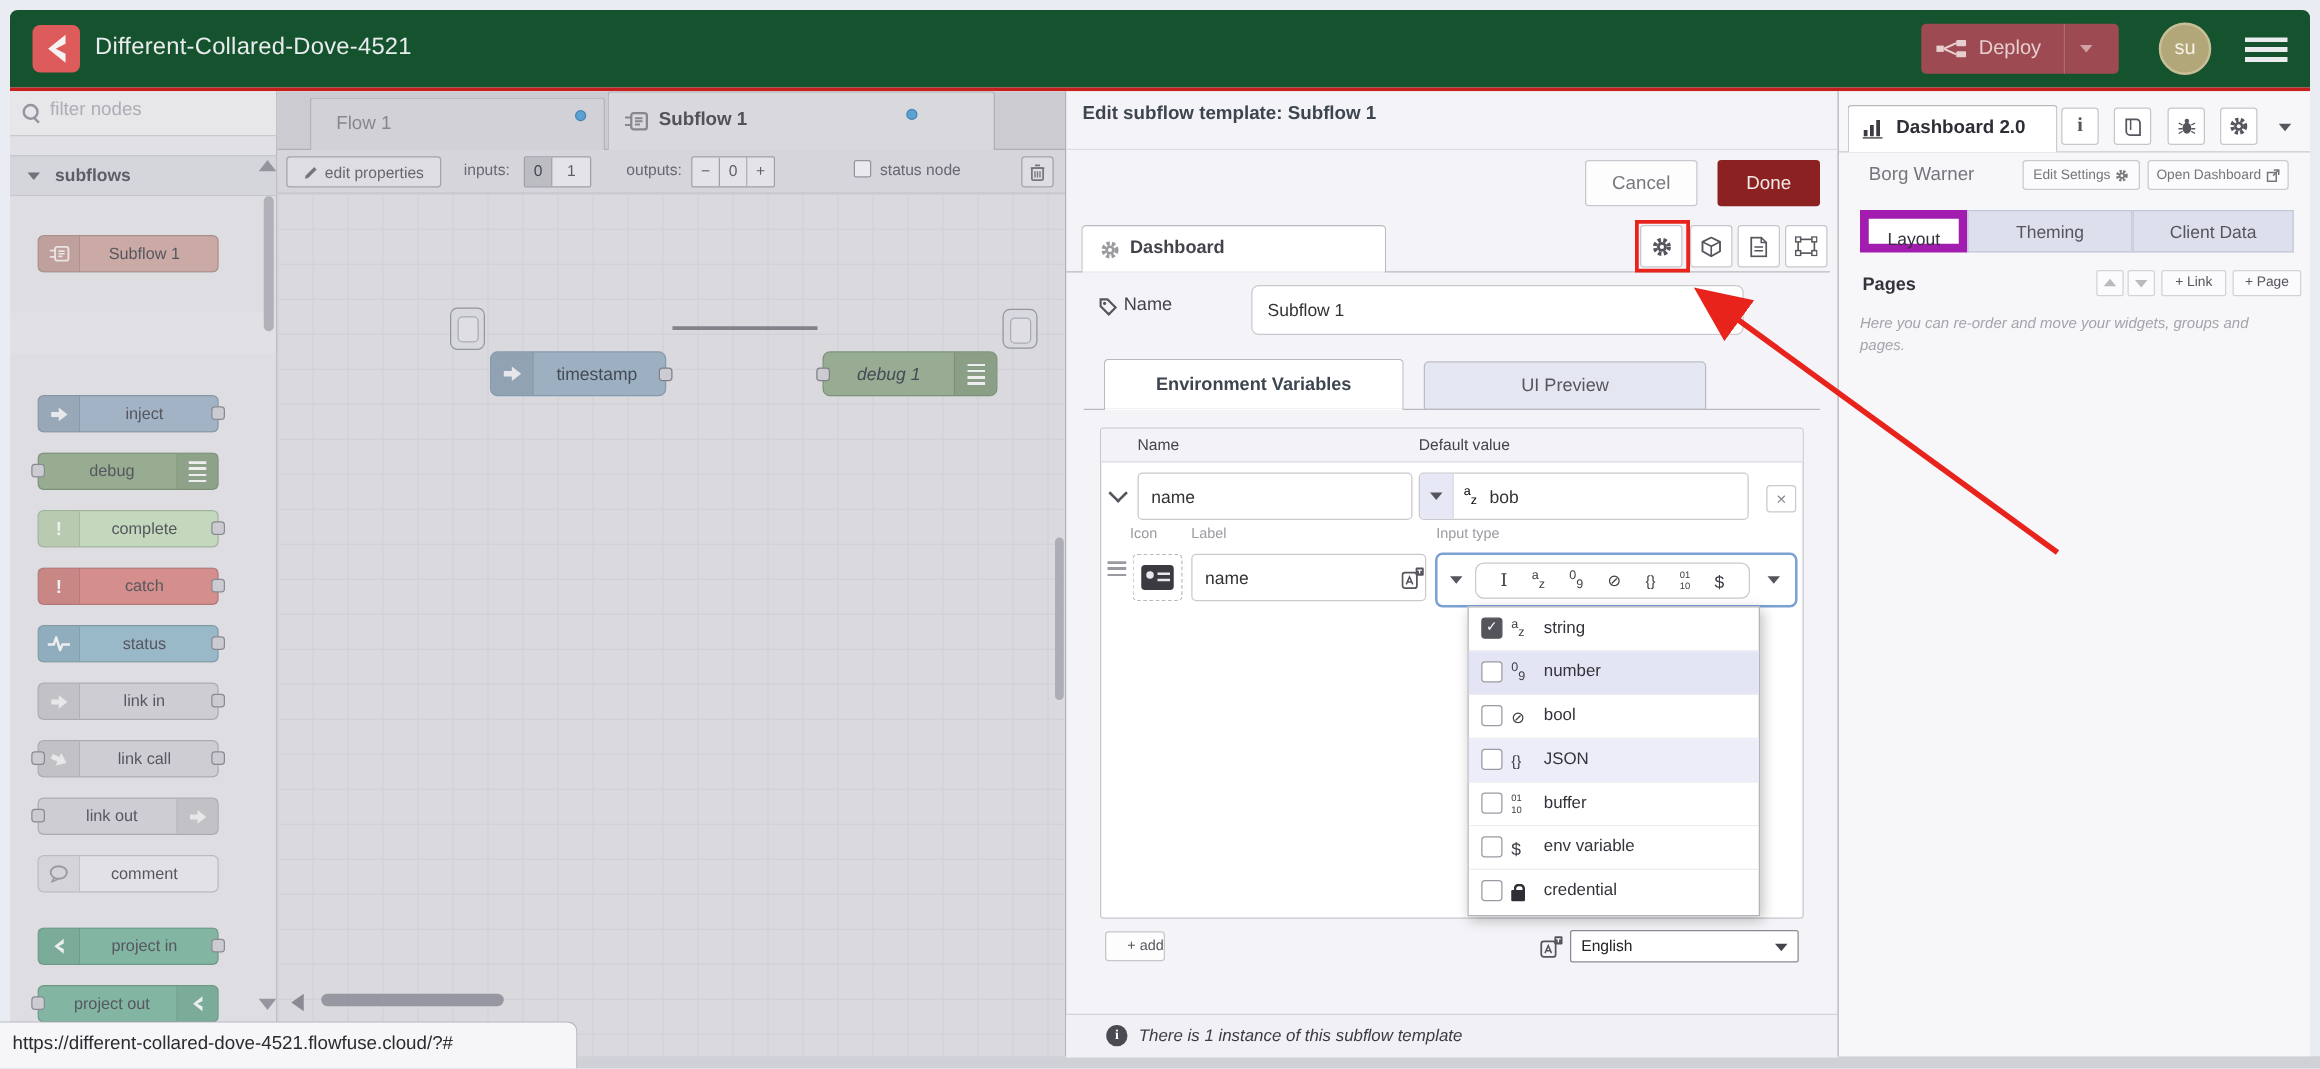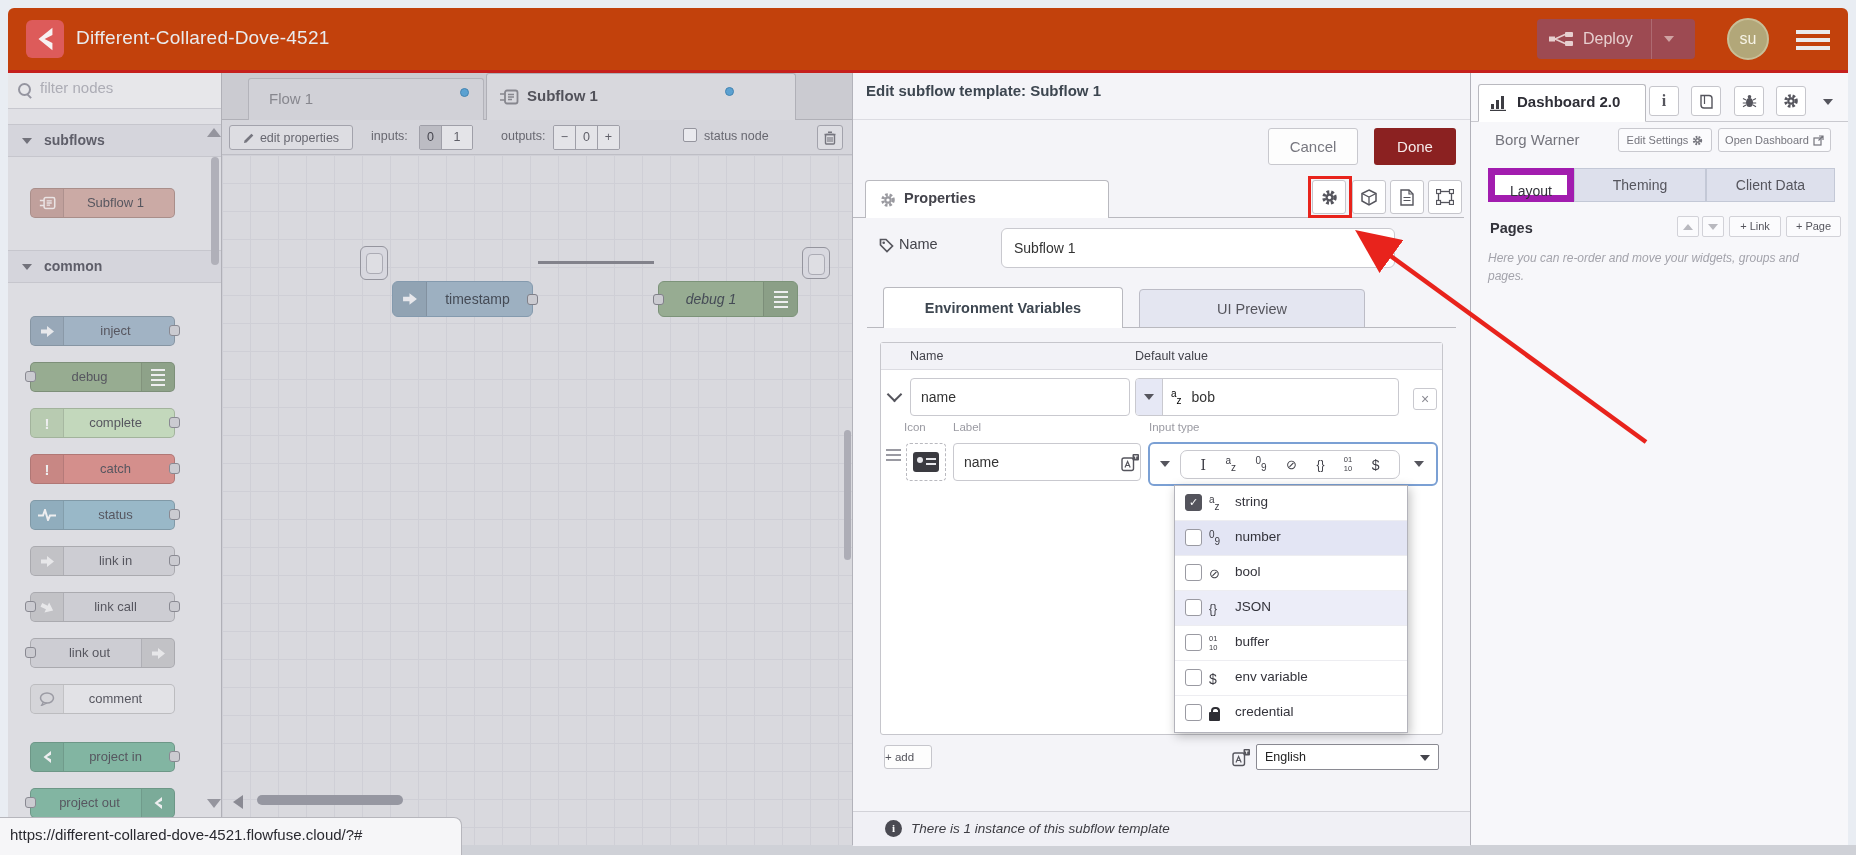--- a/index.html
+++ b/index.html
@@ -1,18 +1,18 @@
 <!DOCTYPE html>
 <html><head>
 <meta charset="utf-8">
 <style>
   html,body{margin:0;padding:0;background:#e9edf3;font-family:"Liberation Sans",sans-serif;}
   .stage{position:relative;width:1856px;height:855px;overflow:hidden;background:#e9edf3;}
   
-  .hdr{position:absolute;left:8px;top:8px;width:1840px;height:62px;background:#c2410c;border-radius:6px 6px 0 0;}
+  .hdr{position:absolute;left:8px;top:8px;width:1840px;height:62px;background:#14532d;border-radius:6px 6px 0 0;}
   .logo{position:absolute;left:18px;top:12px;width:38px;height:38px;background:#dd5b5a;border-radius:6px;}
   .hdr-title{position:absolute;left:68px;top:19px;font-size:19px;color:#e9ebee;letter-spacing:.2px;}
   .deploy{position:absolute;left:1529px;top:11px;width:158px;height:40px;background:#9d4a52;border-radius:4px;display:flex;align-items:center;}
   .deploy .dl{color:#e7cfcf;font-size:16px;margin-left:10px;}
   .deploy .dv{margin-left:18px;border-left:1px solid rgba(255,255,255,.18);height:40px;display:flex;align-items:center;padding-left:12px;}
   .avatar{position:absolute;left:1719px;top:10px;width:42px;height:42px;border-radius:50%;background:#b2a779;border:2px solid #c8bf98;box-sizing:border-box;color:#f6f3e6;font-size:16px;display:flex;align-items:center;justify-content:center;}
   .burger{position:absolute;left:1788px;top:22px;width:34px;height:20px;background:repeating-linear-gradient(#e9ebee 0 4px,transparent 4px 8px);}
   .redline{position:absolute;left:8px;top:70px;width:1840px;height:3px;background:#c5201d;}
   
   .palette{position:absolute;left:8px;top:73px;width:214px;height:772px;background:#f0f0f3;border-right:1px solid #b9b9bf;box-sizing:border-box;overflow:hidden;}
@@ -103,21 +103,21 @@
   .dd{position:absolute;left:321px;top:412px;width:234px;height:248px;background:#fff;border:1px solid #b3b3bb;box-shadow:2px 3px 10px rgba(0,0,0,.25);z-index:30;box-sizing:border-box;}
   .ddrow{position:relative;height:35px;border-bottom:1px solid #ededf1;box-sizing:border-box;font-size:13.5px;color:#33333b;}
   .ddrow:last-child{border-bottom:none;}
   .ddrow .lab{position:absolute;left:60px;top:8px;}
   .ddrow .ico{position:absolute;left:34px;top:0;height:35px;display:flex;align-items:center;color:#3c3c44;}
   .cb{position:absolute;left:10px;top:8px;width:17px;height:17px;border:1px solid #9a9aa2;border-radius:3px;background:#fff;box-sizing:border-box;text-align:center;line-height:15px;font-size:11px;color:#fff;}
   .cb.checked{background:#54545c;border-color:#54545c;}
   .hl1{background:#e3e5f4;} .hl2{background:#ecedf8;}
   .lock{display:inline-block;position:relative;width:11px;height:9px;background:#2e2e34;border-radius:1px;margin-top:5px;}
   .lock::before{content:"";position:absolute;left:1.5px;top:-5px;width:5px;height:5px;border:2px solid #2e2e34;border-bottom:none;border-radius:4px 4px 0 0;}
-  .addbtn{position:absolute;left:31px;top:672px;width:48px;height:24px;background:#fdfdfd;border:1px solid #c6c6cc;border-radius:3px;box-sizing:border-box;font-size:11.5px;color:#55555d;text-align:left;line-height:22px;}
+  .addbtn{position:absolute;left:31px;top:672px;width:48px;height:24px;background:#fdfdfd;border:1px solid #c6c6cc;border-radius:3px;box-sizing:border-box;font-size:11.5px;color:#55555d;text-align:right;line-height:22px;}
   .langsel{position:absolute;left:403px;top:671px;width:183px;height:26px;background:#fff;border:1px solid #8a8a92;border-radius:2px;box-sizing:border-box;font-size:12.5px;color:#222;line-height:24px;padding-left:8px;}
   .dfoot{position:absolute;left:0;right:0;top:738px;height:34px;background:#f0f0f5;border-top:1px solid #d2d2d8;}
   .infoc{position:absolute;left:32px;top:8px;width:17px;height:17px;border-radius:50%;background:#4a4a52;color:#fff;font-size:11px;font-weight:bold;text-align:center;line-height:17px;font-family:"Liberation Serif",serif;}
   .fnote{position:absolute;left:58px;top:9px;font-size:13.5px;font-style:italic;color:#3c3c42;}
   
   .sb{position:absolute;left:1470px;top:73px;width:378px;height:772px;background:#f7f7fa;border-left:1px solid #b2b2ba;box-sizing:border-box;z-index:8;}
   .sbline{position:absolute;left:0;right:0;top:48px;height:1px;background:#c9c9cf;}
   .dashtab{position:absolute;left:7px;top:11px;width:168px;height:38px;background:#fff;border:1px solid #b9b9bf;border-bottom:1px solid #fff;border-radius:3px 3px 0 0;box-sizing:border-box;z-index:2;}
   .dashtab .dl{position:absolute;left:38px;top:8px;font-size:15px;font-weight:bold;color:#2e2e36;}
   .sibtn{position:absolute;top:13px;width:30px;height:30px;background:#fff;border:1px solid #c6c6cc;border-radius:3px;box-sizing:border-box;display:flex;align-items:center;justify-content:center;color:#55555d;}
@@ -196,24 +196,20 @@
     <div class="pbody1"></div>
     <div class="pnode n-subflow" style="left:22px;top:115px">
       <span class="picon l">
           <svg viewBox="0 0 20 16" width="17" height="14" style="color:#fbf4f2">
             <use href="#subflowglyph"></use>
           </svg>
         </span>
       <span class="plabel" style="left:26px">Subflow 1</span>
     </div>
 
-    <div class="pcat" style="top:177px">
-      <span class="chd" style="position:absolute;left:14px;top:13px"></span>
-      <span class="cl">common</span>
-    </div>
     <div class="pbody2"></div>
 
     <div class="pnode n-inject" style="left:22px;top:243px">
       <span class="picon l">
           <svg width="15" height="13" viewBox="0 0 15 13">
             <path d="M1 4.5h6V1l7 5.5-7 5.5V8.5H1z" fill="#fff" opacity=".92"></path>
           </svg>
         </span>
       <span class="plabel" style="left:26px">inject</span>
       <span class="pport pr"></span>
@@ -389,21 +385,21 @@
   <div class="dialog">
     <div class="dtitle">Edit subflow template: Subflow 1</div>
     <div class="dsep"></div>
     <div class="btn-cancel">Cancel</div>
     <div class="btn-done">Done</div>
 
     <div class="ptab">
       <svg viewBox="0 0 20 20" width="16" height="16" style="position:absolute;left:14px;top:11px;color:#9a9aa0">
           <use href="#gear"></use>
         </svg>
-      <span class="pt">Properties</span>
+      <span class="pt">Dashboard</span>
     </div>
     <div class="ibtn" style="left:459px">
       <svg viewBox="0 0 20 20" width="17" height="17">
           <use href="#gear"></use>
         </svg>
     </div>
     <div class="ibtn" style="left:499px">
       <svg width="18" height="17" viewBox="0 0 18 17">
           <path d="M9 1l7 3.5v7.5L9 16 2 12V4.5z" fill="none" stroke="currentColor" stroke-width="1.5"></path>
           <path d="M2 4.5L9 8l7-3.5M9 8v8" fill="none" stroke="currentColor" stroke-width="1.3"></path>

